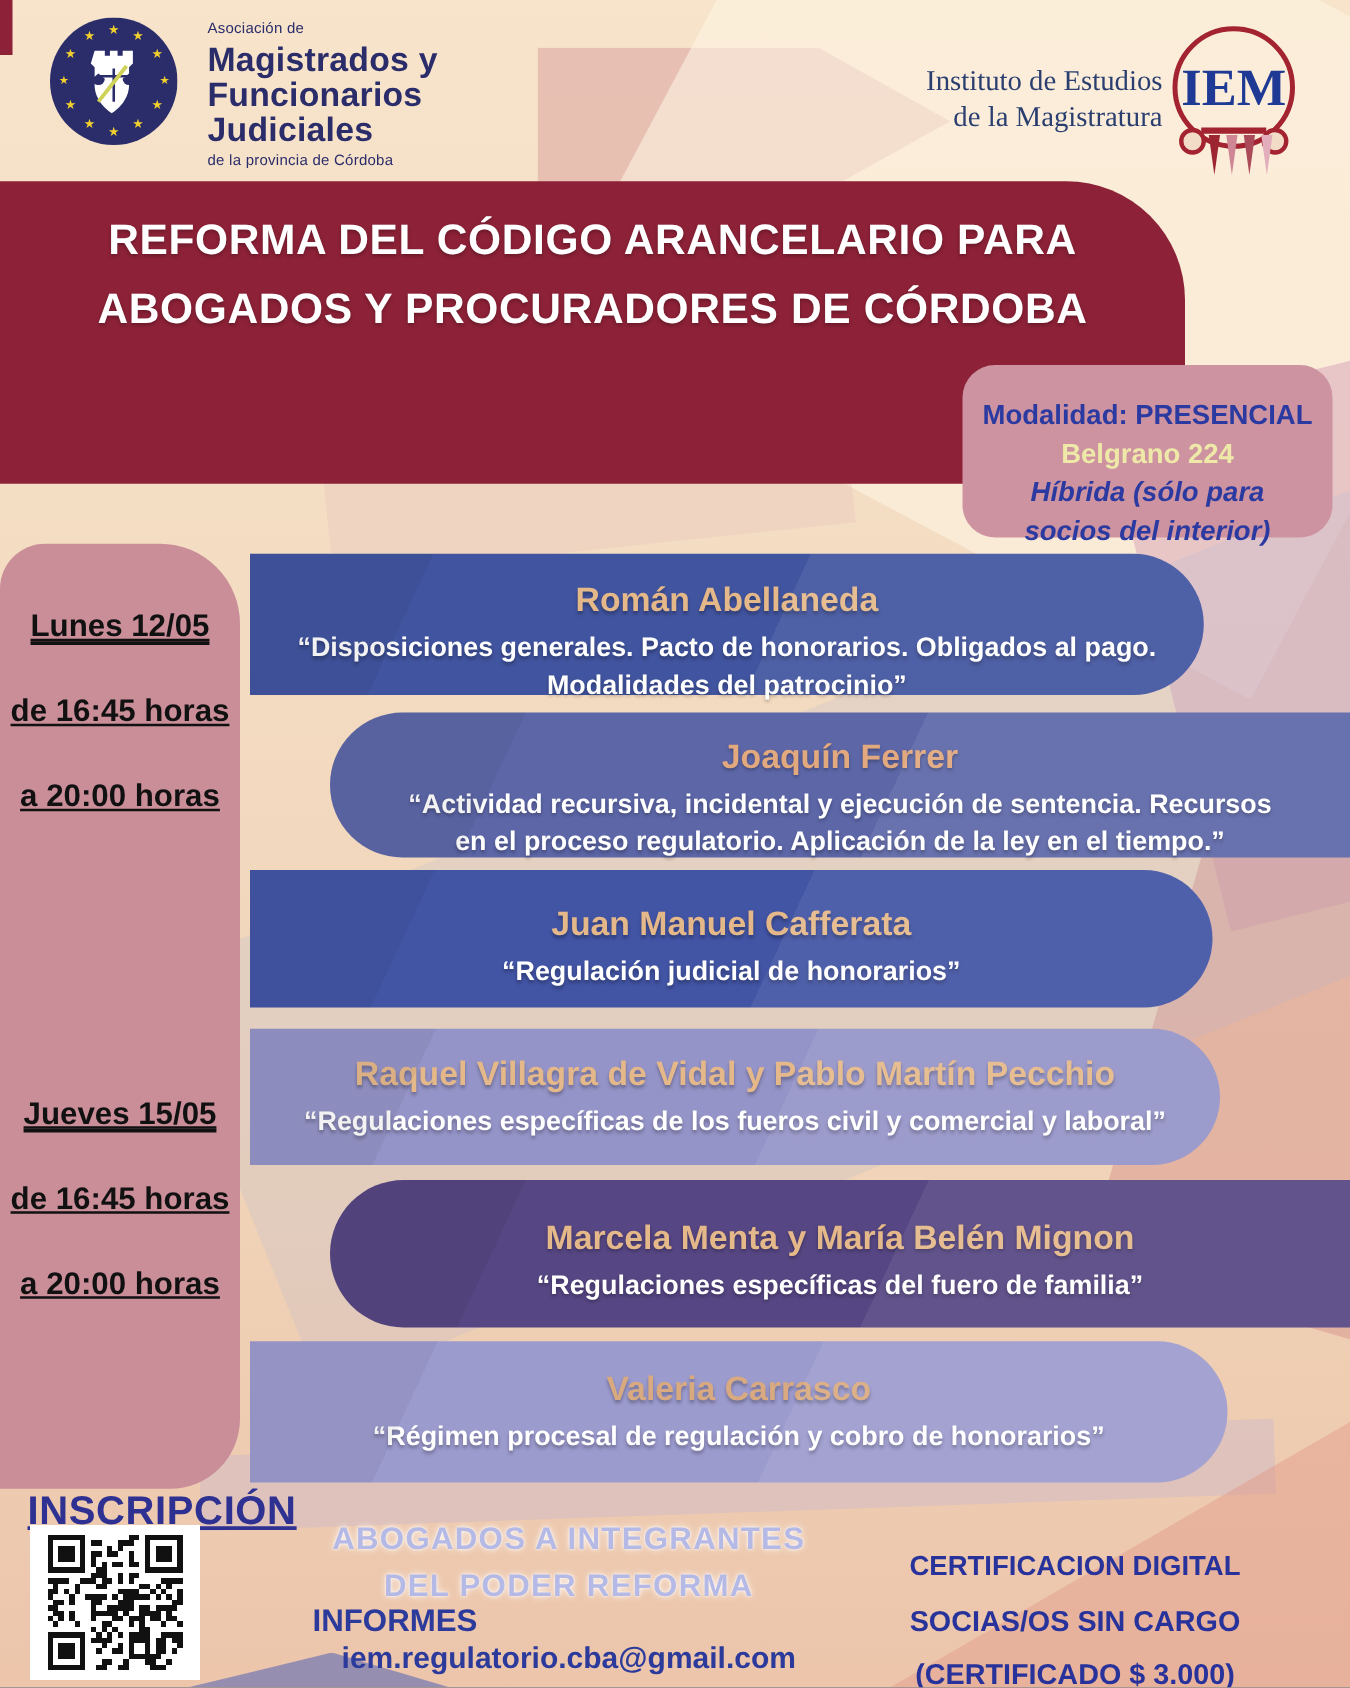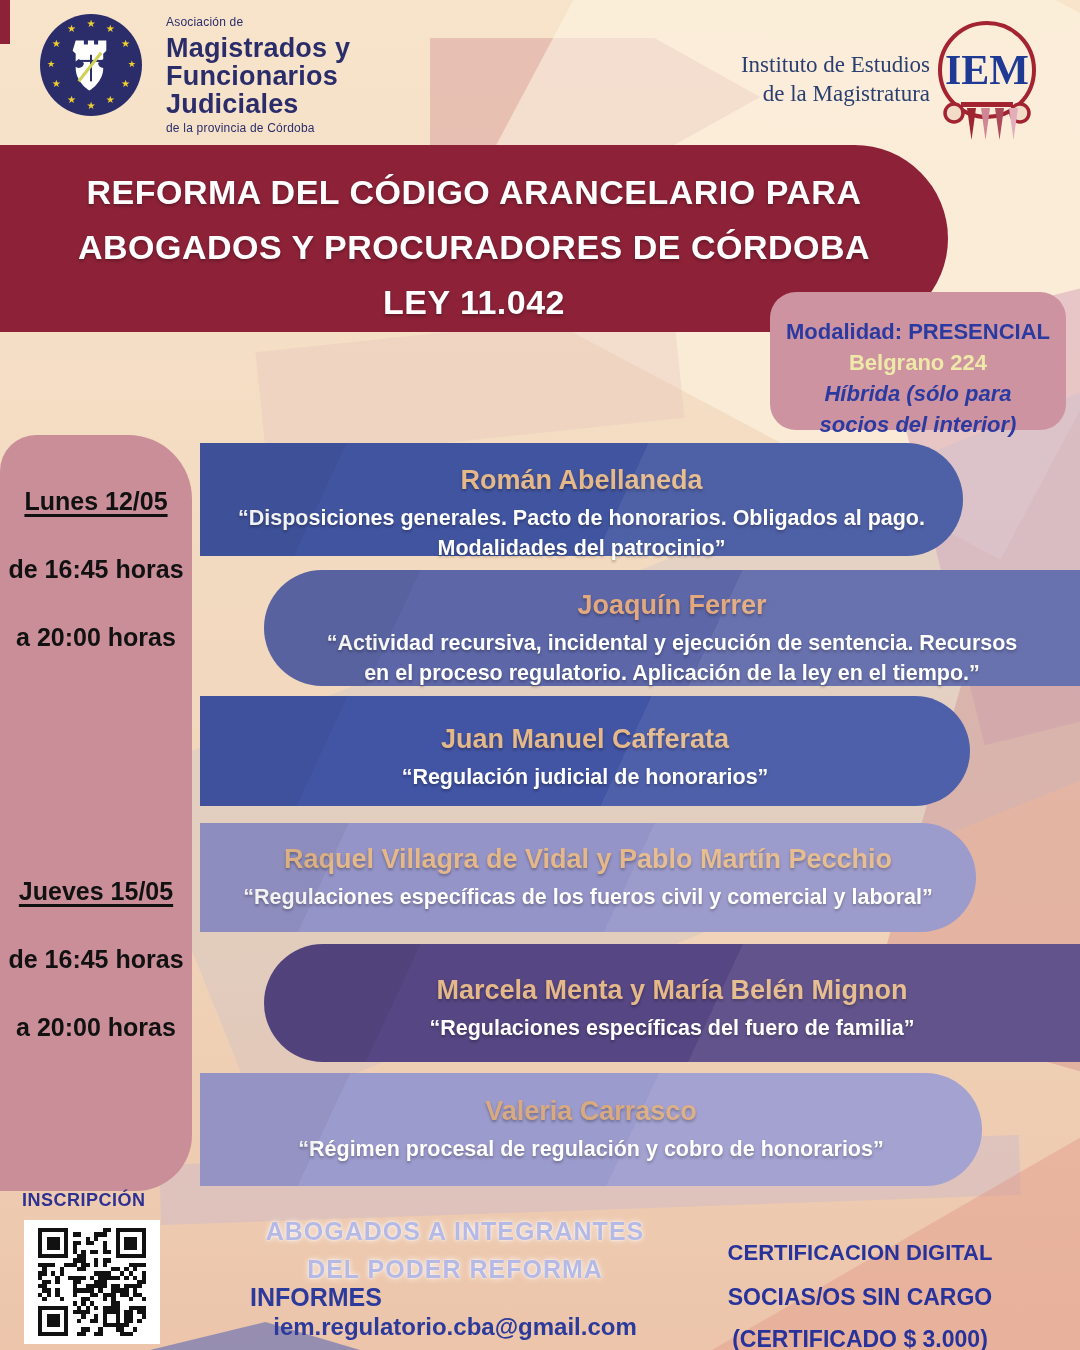--- a/index.html
+++ b/index.html
@@ -28,57 +28,57 @@
   .bg-toppink2 { left:260px; top:330px; width:420px; height:110px; background:rgba(233,200,190,.4); transform:rotate(-6deg); }
 
   
   .assoc-text { left:166px; top:16px; color:#2b2d6b; line-height:1; }
   .assoc-small { font-size:12px; letter-spacing:.2px; }
   .assoc-big { font-size:27px; font-weight:bold; letter-spacing:.2px; line-height:28px; }
   .institute { left:640px; top:50px; width:290px; text-align:right;
     font-family:"Liberation Serif", serif; color:#2a3f70; font-size:23px; line-height:29px; }
 
   
-  .title-banner { left:0; top:145px; width:948px; height:187px; background:#8c2137;
+  .title-banner { left:0; top:145px; width:948px; height:242px; background:#8c2137;
     border-radius:0 95px 95px 0; }
   .title-banner .t { position:absolute; width:100%; text-align:center; color:#fff;
     font-weight:bold; font-size:34px; letter-spacing:.5px; text-shadow:0 2px 3px rgba(0,0,0,.25); }
   .t1 { top:28px; } .t2 { top:83px; } .t3 { top:138px; }
 
   
   .modality { left:770px; top:292px; width:296px; height:138px; background:#cd93a0;
     border-radius:26px; text-align:center; padding-top:24px; font-weight:bold; font-size:22px; line-height:31px; }
   .mod-blue { color:#2b3aa0; }
   .mod-yellow { color:#eee9a8; }
   .mod-italic { color:#2b3aa0; font-style:italic; }
 
   
   .sidebar { left:0; top:435px; width:192px; height:756px; background:#ca8e99;
     border-radius:36px 64px 56px 0; }
   .datebox { position:absolute; width:100%; text-align:center; color:#111;
-    font-weight:bold; font-size:25px; line-height:34px; white-space:pre-line; }
+    font-weight:bold; font-size:25px; line-height:34px; white-space:pre-line;text-decoration:underline; }
   .datebox .day { text-decoration:underline; text-decoration-thickness:3px; text-underline-offset:4px; }
   .date1 { top:15px; } .date2 { top:405px; }
 
   
   .session { position:absolute; text-align:center; }
   .session .name { font-weight:bold; font-size:27px; color:#e5b88a; text-shadow:0 2px 3px rgba(0,0,0,.3); }
   .session .topic { font-weight:bold; font-size:21.5px; color:#fff; line-height:30px; text-shadow:0 2px 3px rgba(0,0,0,.3); margin-top:7px; }
   .session::after { content:""; position:absolute; inset:0; border-radius:inherit;
     background:linear-gradient(115deg, rgba(0,0,0,.05) 18%, transparent 18%, transparent 55%, rgba(255,255,255,.07) 55%); }
   .s1 { left:200px; top:443px; width:763px; height:113px; background:#41549f; border-radius:0 57px 57px 0; padding-top:22px; }
   .s2 { left:264px; top:570px; width:816px; height:116px; background:#5d67a8; border-radius:58px 0 0 58px; padding-top:20px; }
   .s3 { left:200px; top:696px; width:770px; height:110px; background:#4254a4; border-radius:0 55px 55px 0; padding-top:28px; }
   .s4 { left:200px; top:823px; width:776px; height:109px; background:#9594c8; border-radius:0 55px 55px 0; padding-top:21px; }
   .s5 { left:264px; top:944px; width:816px; height:118px; background:#564683; border-radius:59px 0 0 59px; padding-top:31px; }
   .s6 { left:200px; top:1073px; width:782px; height:113px; background:#9c9bce; border-radius:0 57px 57px 0; padding-top:23px; }
   .s2 .name { color:#e2a87e; } .s6 .name { color:#d9aa80; }
 
   
-  .inscripcion { left:22px; top:1190px; font-weight:bold; font-size:18px; color:#2e3192; letter-spacing:.5px; }
+  .inscripcion { left:22px; top:1190px; font-weight:bold; font-size:32px; color:#2e3192; letter-spacing:.5px;text-decoration:underline; }
   .qr-box { left:24px; top:1220px; width:136px; height:124px; background:#fff; padding:8px; }
   .audience { left:250px; top:1212px; width:410px; text-align:center; font-weight:bold; font-size:25px;
     line-height:38px; color:#b5b9e6; letter-spacing:1px; text-shadow:0 0 6px rgba(255,255,255,.95), 0 0 2px rgba(255,255,255,.9); }
   .informes { left:250px; top:1283px; width:410px; font-weight:bold; font-size:25px; color:#2b3a9b; }
   .email { left:210px; top:1313px; width:490px; text-align:center; font-weight:bold; font-size:24px; color:#2b3a9b; }
   .cert { left:650px; top:1240px; width:420px; text-align:center; color:#28329b; font-weight:bold; }
   .cert-title { font-size:22px; margin-bottom:10px; }
   .cert-line { font-size:23px; line-height:42px; }
 </style>
 </head>
@@ -142,21 +142,20 @@
     <circle cx="95" cy="99" r="9" fill="#f2dcc8" stroke="#a32330" stroke-width="3.5"></circle>
     <polygon points="42,94 51,94 46.5,126" fill="#9c2531"></polygon>
     <polygon points="56,94 65,94 60.5,126" fill="#cf8795"></polygon>
     <polygon points="70,94 79,94 74.5,126" fill="#ab4a58"></polygon>
     <polygon points="84,94 93,94 88.5,126" fill="#e2aebc"></polygon>
   </svg>
 
   <div class="abs title-banner">
     <div class="t t1">REFORMA DEL CÓDIGO ARANCELARIO PARA</div>
     <div class="t t2">ABOGADOS Y PROCURADORES DE CÓRDOBA</div>
-    <div class="t t3">LEY 11.042</div>
   </div>
 
   <div class="abs modality">
     <div class="mod-blue">Modalidad: PRESENCIAL</div>
     <div class="mod-yellow">Belgrano 224</div>
     <div class="mod-italic">Híbrida (sólo para</div>
     <div class="mod-italic">socios del interior)</div>
   </div>
 
   <div class="abs sidebar">

